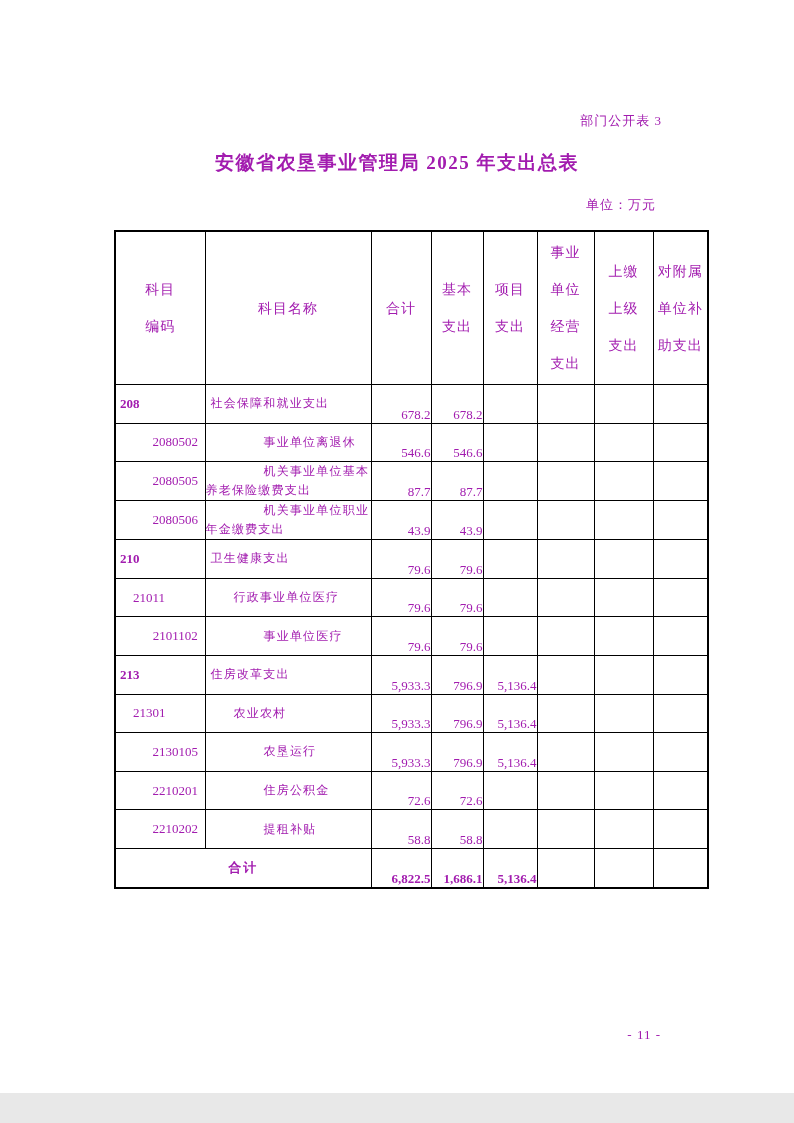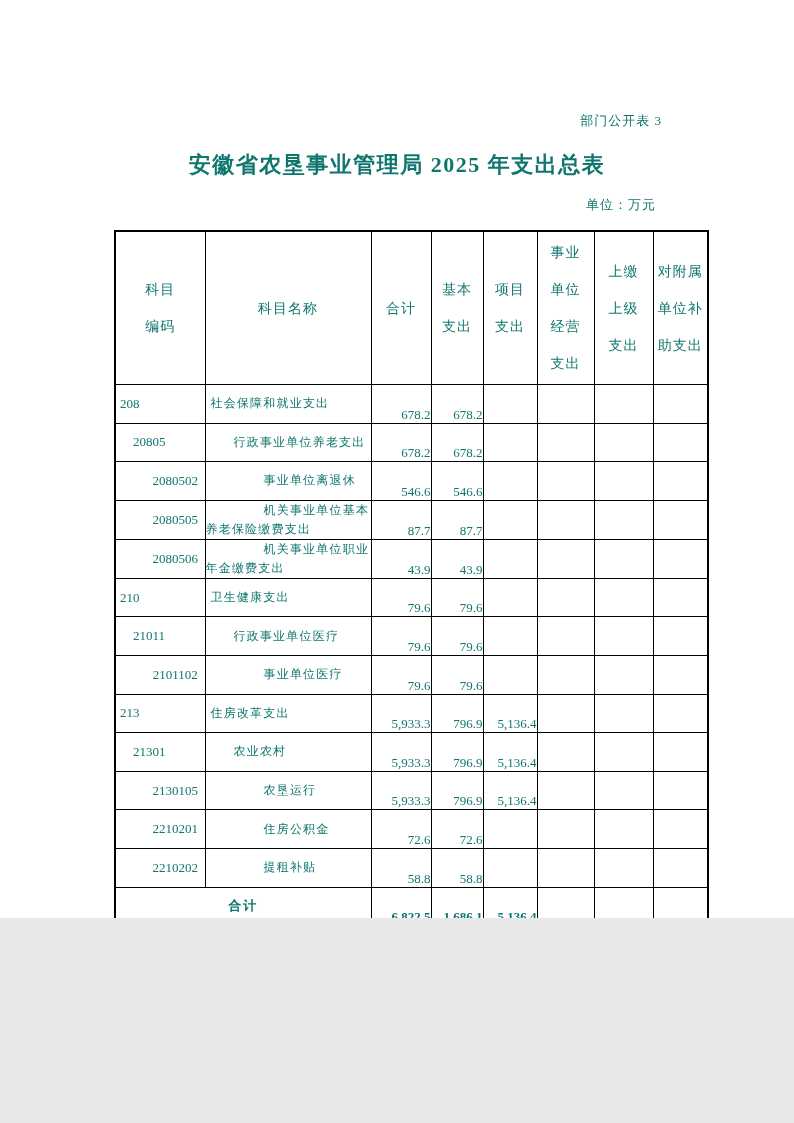--- a/index.html
+++ b/index.html
@@ -1,32 +1,32 @@
 <!DOCTYPE html>
 <html><head>
 <meta charset="utf-8">
 <style>
   html,body { margin:0; padding:0; background:#e8e8e8; }
   .page {
     position:relative;
-    width:794px; height:918px;
+    width:794px; height:1093px;
     margin:0 auto;
     background:#ffffff;
     outline:1px solid #d9d9d9;
     font-family:"Liberation Serif","DejaVu Serif",serif;
-    color:#0f766e;
+    color:#a21caf;
     overflow:hidden;
   }
   .corner-label {
     position:absolute; top:112px; right:132px;
     font-size:13px; letter-spacing:1px;
   }
   .doc-title {
     position:absolute; top:150px; left:0; width:100%;
-    text-align:center; font-size:22px; font-weight:bold;
+    text-align:center; font-size:19px; font-weight:bold;
     letter-spacing:1.5px;
   }
   .unit-note {
     position:absolute; top:196px; right:138px;
     font-size:13px; letter-spacing:1px;
   }
   table.budget {
     position:absolute; top:230px; left:114px;
     width:593px;
     border-collapse:collapse; table-layout:fixed;
@@ -42,21 +42,21 @@
     font-weight:normal;
     font-size:14px;
     line-height:37px;
     text-align:center;
     vertical-align:middle;
     white-space:pre-line;
     letter-spacing:1px;
   }
   tbody td { height:37.6px; font-size:13px; vertical-align:middle; }
   td.code { text-align:left; line-height:16px; }
-  td.code.lvl1 { text-indent:4px; }
+  td.code.lvl1 { text-indent:4px;font-weight:bold; }
   td.code.lvl2 { text-indent:17px; }
   td.code.lvl3 { text-indent:30px;text-align:center; }
   td.name {
     text-align:left;
     font-size:12px;
     letter-spacing:1.2px;
     line-height:19px;
     word-break:break-all;
     padding-left:2px; padding-right:2px;
   }
@@ -129,30 +129,20 @@
           <td class="code lvl1">208</td>
           <td class="name lvl1">社会保障和就业支出</td>
           <td class="num">678.2</td>
           <td class="num">678.2</td>
           <td class="num"></td>
           <td class="num"></td>
           <td class="num"></td>
           <td class="num"></td>
         </tr>
         <tr>
-          <td class="code lvl2">20805</td>
-          <td class="name lvl2">行政事业单位养老支出</td>
-          <td class="num">678.2</td>
-          <td class="num">678.2</td>
-          <td class="num"></td>
-          <td class="num"></td>
-          <td class="num"></td>
-          <td class="num"></td>
-        </tr>
-        <tr>
           <td class="code lvl3">2080502</td>
           <td class="name lvl3">事业单位离退休</td>
           <td class="num">546.6</td>
           <td class="num">546.6</td>
           <td class="num"></td>
           <td class="num"></td>
           <td class="num"></td>
           <td class="num"></td>
         </tr>
         <tr>

